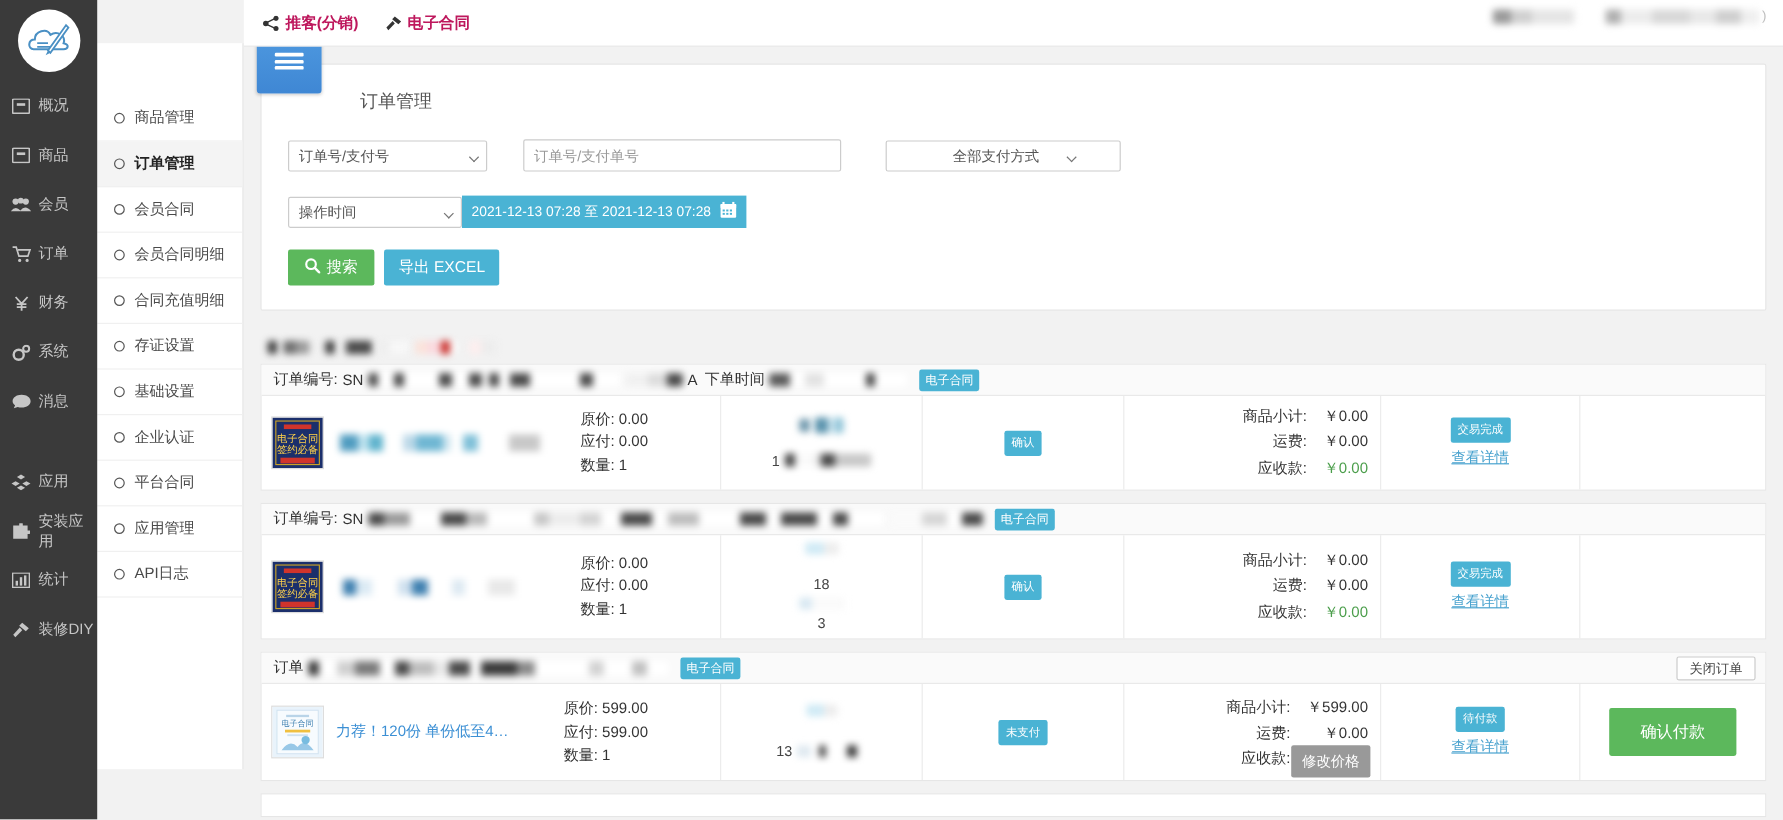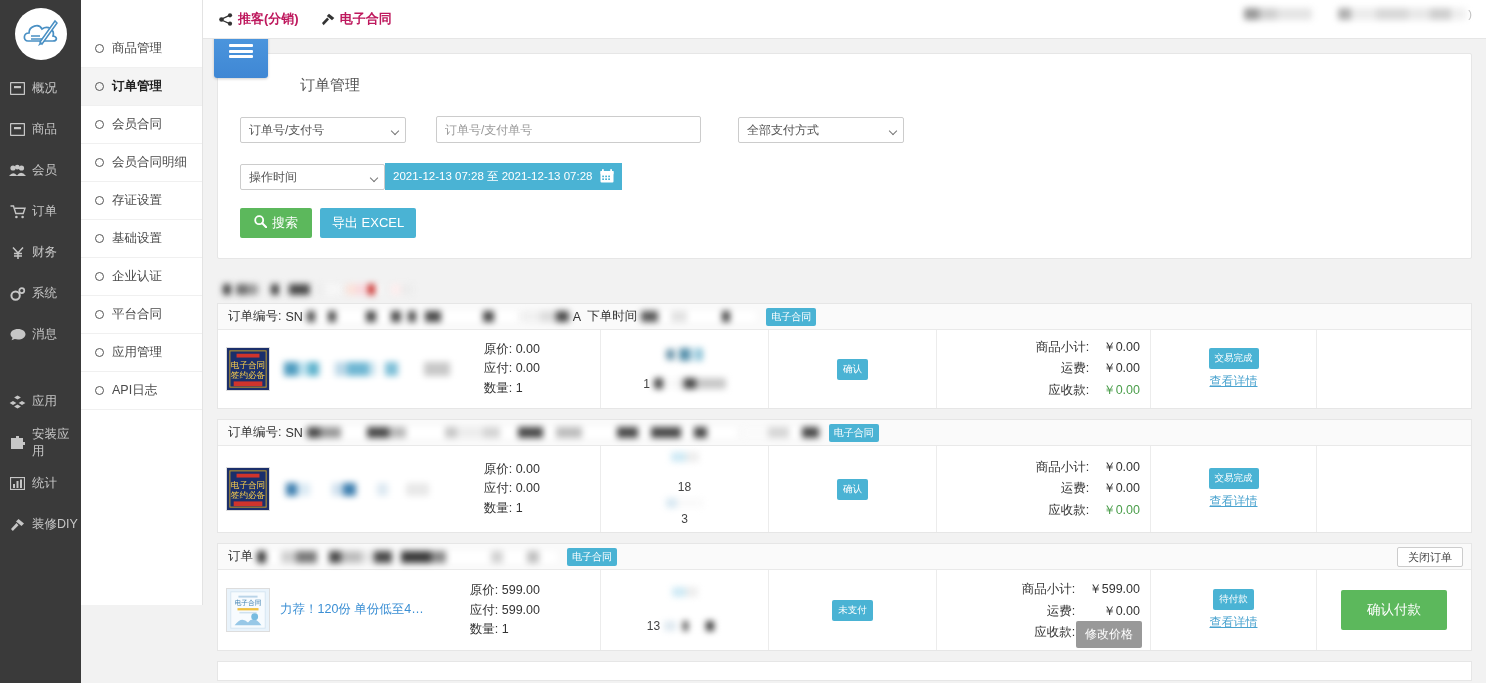--- a/index.html
+++ b/index.html
@@ -31,21 +31,21 @@
     cursor: pointer; gap: 6px;
   }
   .rail-ico { width: 17px; height: 16px; display: inline-flex; align-items: center; justify-content: center; flex: 0 0 17px; }
   .rail-ico svg { display: block; }
   .rail-gap { height: 26px; }
 
   
   .submenu {
     width: 122px; flex: 0 0 122px; background: #fff;
     border-right: 1px solid #e3e3e3; height: 605px;
-    padding-top: 30px; position: relative; z-index: 4;
+    padding-top: 44px; position: relative; z-index: 4; margin-top: 36px;
   }
   .sub-item {
     height: 38px; display: flex; align-items: center; gap: 8px;
     padding-left: 14px; font-size: 12.5px; color: #4a4a4a;
     border-bottom: 1px solid #f0f0f0; cursor: pointer;
     white-space: nowrap;
   }
   .sub-item.active { background: #f4f4f4; font-weight: bold; color: #222; }
   .circ {
     width: 9px; height: 9px; border: 1.6px solid #555; border-radius: 50%;
@@ -306,20 +306,24 @@
       <span class="circ"></span>
       <span>订单管理</span>
     </div>
     <div class="sub-item">
       <span class="circ"></span>
       <span>会员合同</span>
     </div>
     <div class="sub-item">
       <span class="circ"></span>
       <span>会员合同明细</span>
+    </div>
+    <div class="sub-item">
+      <span class="circ"></span>
+      <span>合同充值明细</span>
     </div>
     <div class="sub-item">
       <span class="circ"></span>
       <span>存证设置</span>
     </div>
     <div class="sub-item">
       <span class="circ"></span>
       <span>基础设置</span>
     </div>
     <div class="sub-item">
@@ -386,21 +390,21 @@
         <div class="panel-title">订单管理</div>
 
         <div class="formrow" style="gap:0;">
           <span class="selwrap" style="width:166px;text-decoration:underline;">
             <select class="sel" style="width:166px;">
               <option>订单号/支付号</option>
             </select>
           </span>
           <input class="txt" style="width: 265px; margin-left: 30px;" placeholder="订单号/支付单号">
           <span class="selwrap" style="width:166px;margin-left:37px;">
-            <select class="sel" style="width:166px;">
+            <select class="sel" style="width:196px;text-align:center;">
               <option>全部支付方式</option>
             </select>
           </span>
         </div>
 
         <div class="formrow" style="margin-top:20px;">
           <span class="selwrap" style="width:145px;">
             <select class="sel" style="width:145px;">
               <option>操作时间</option>
             </select>

